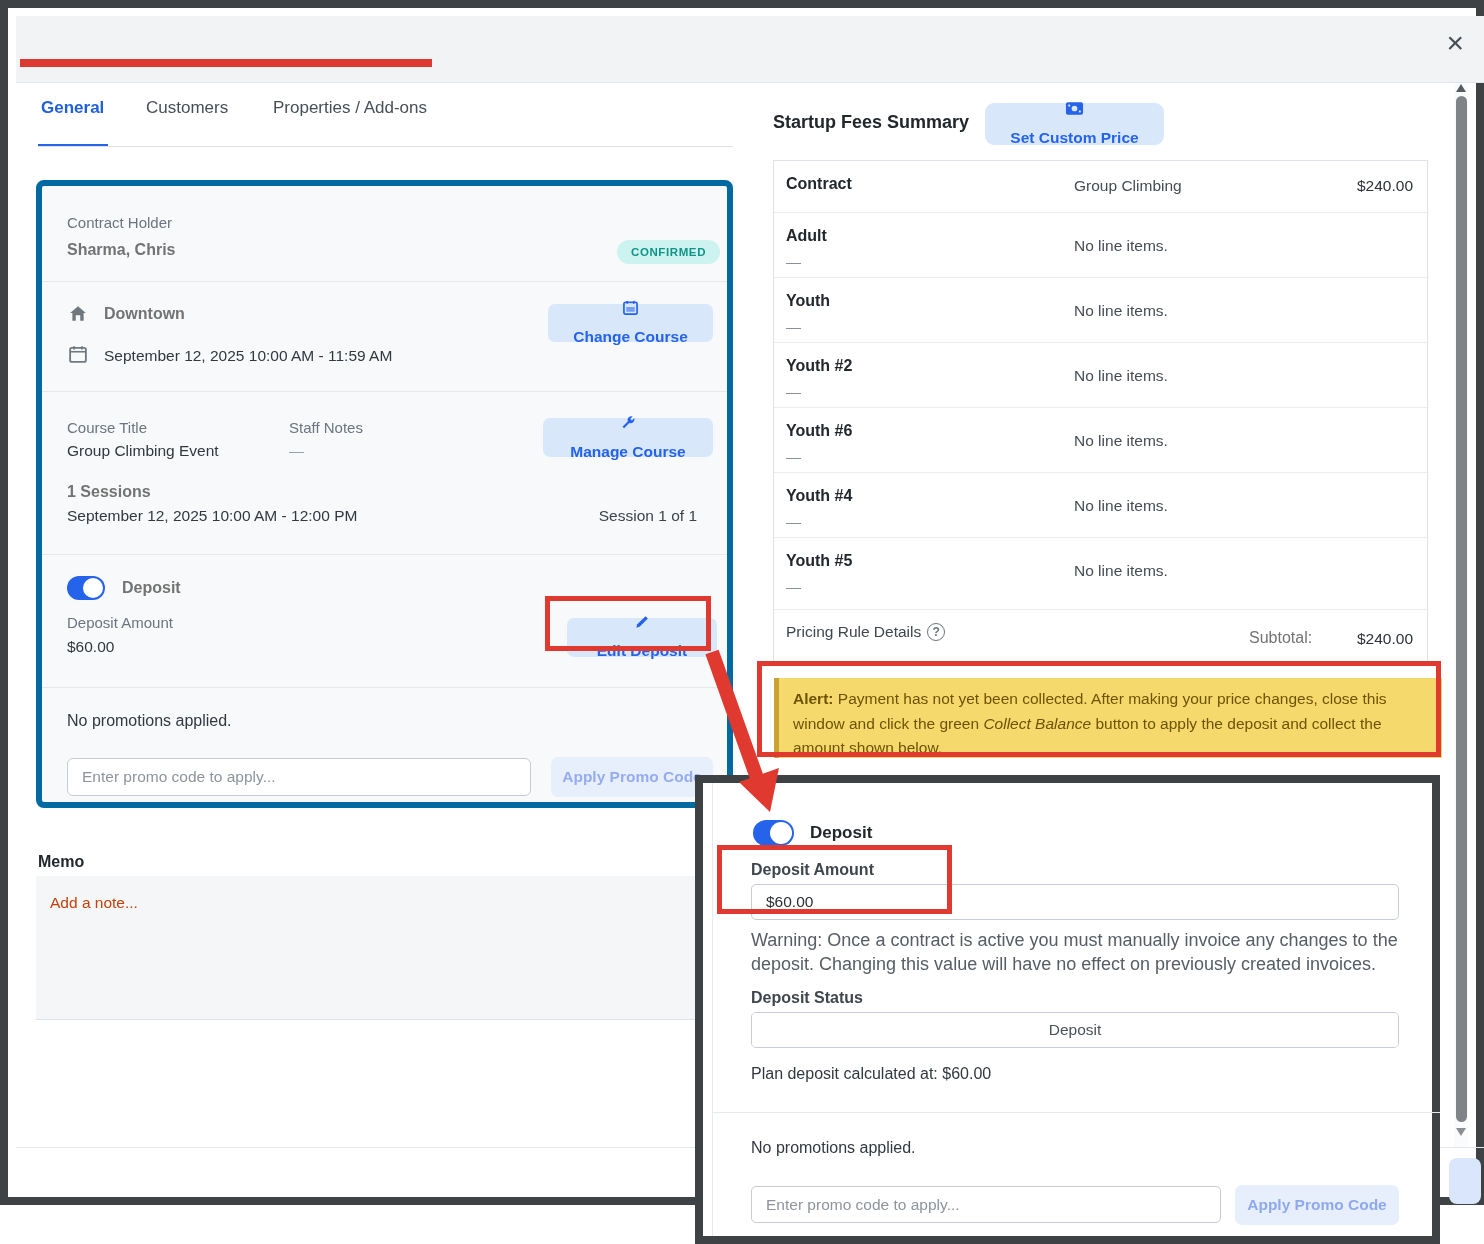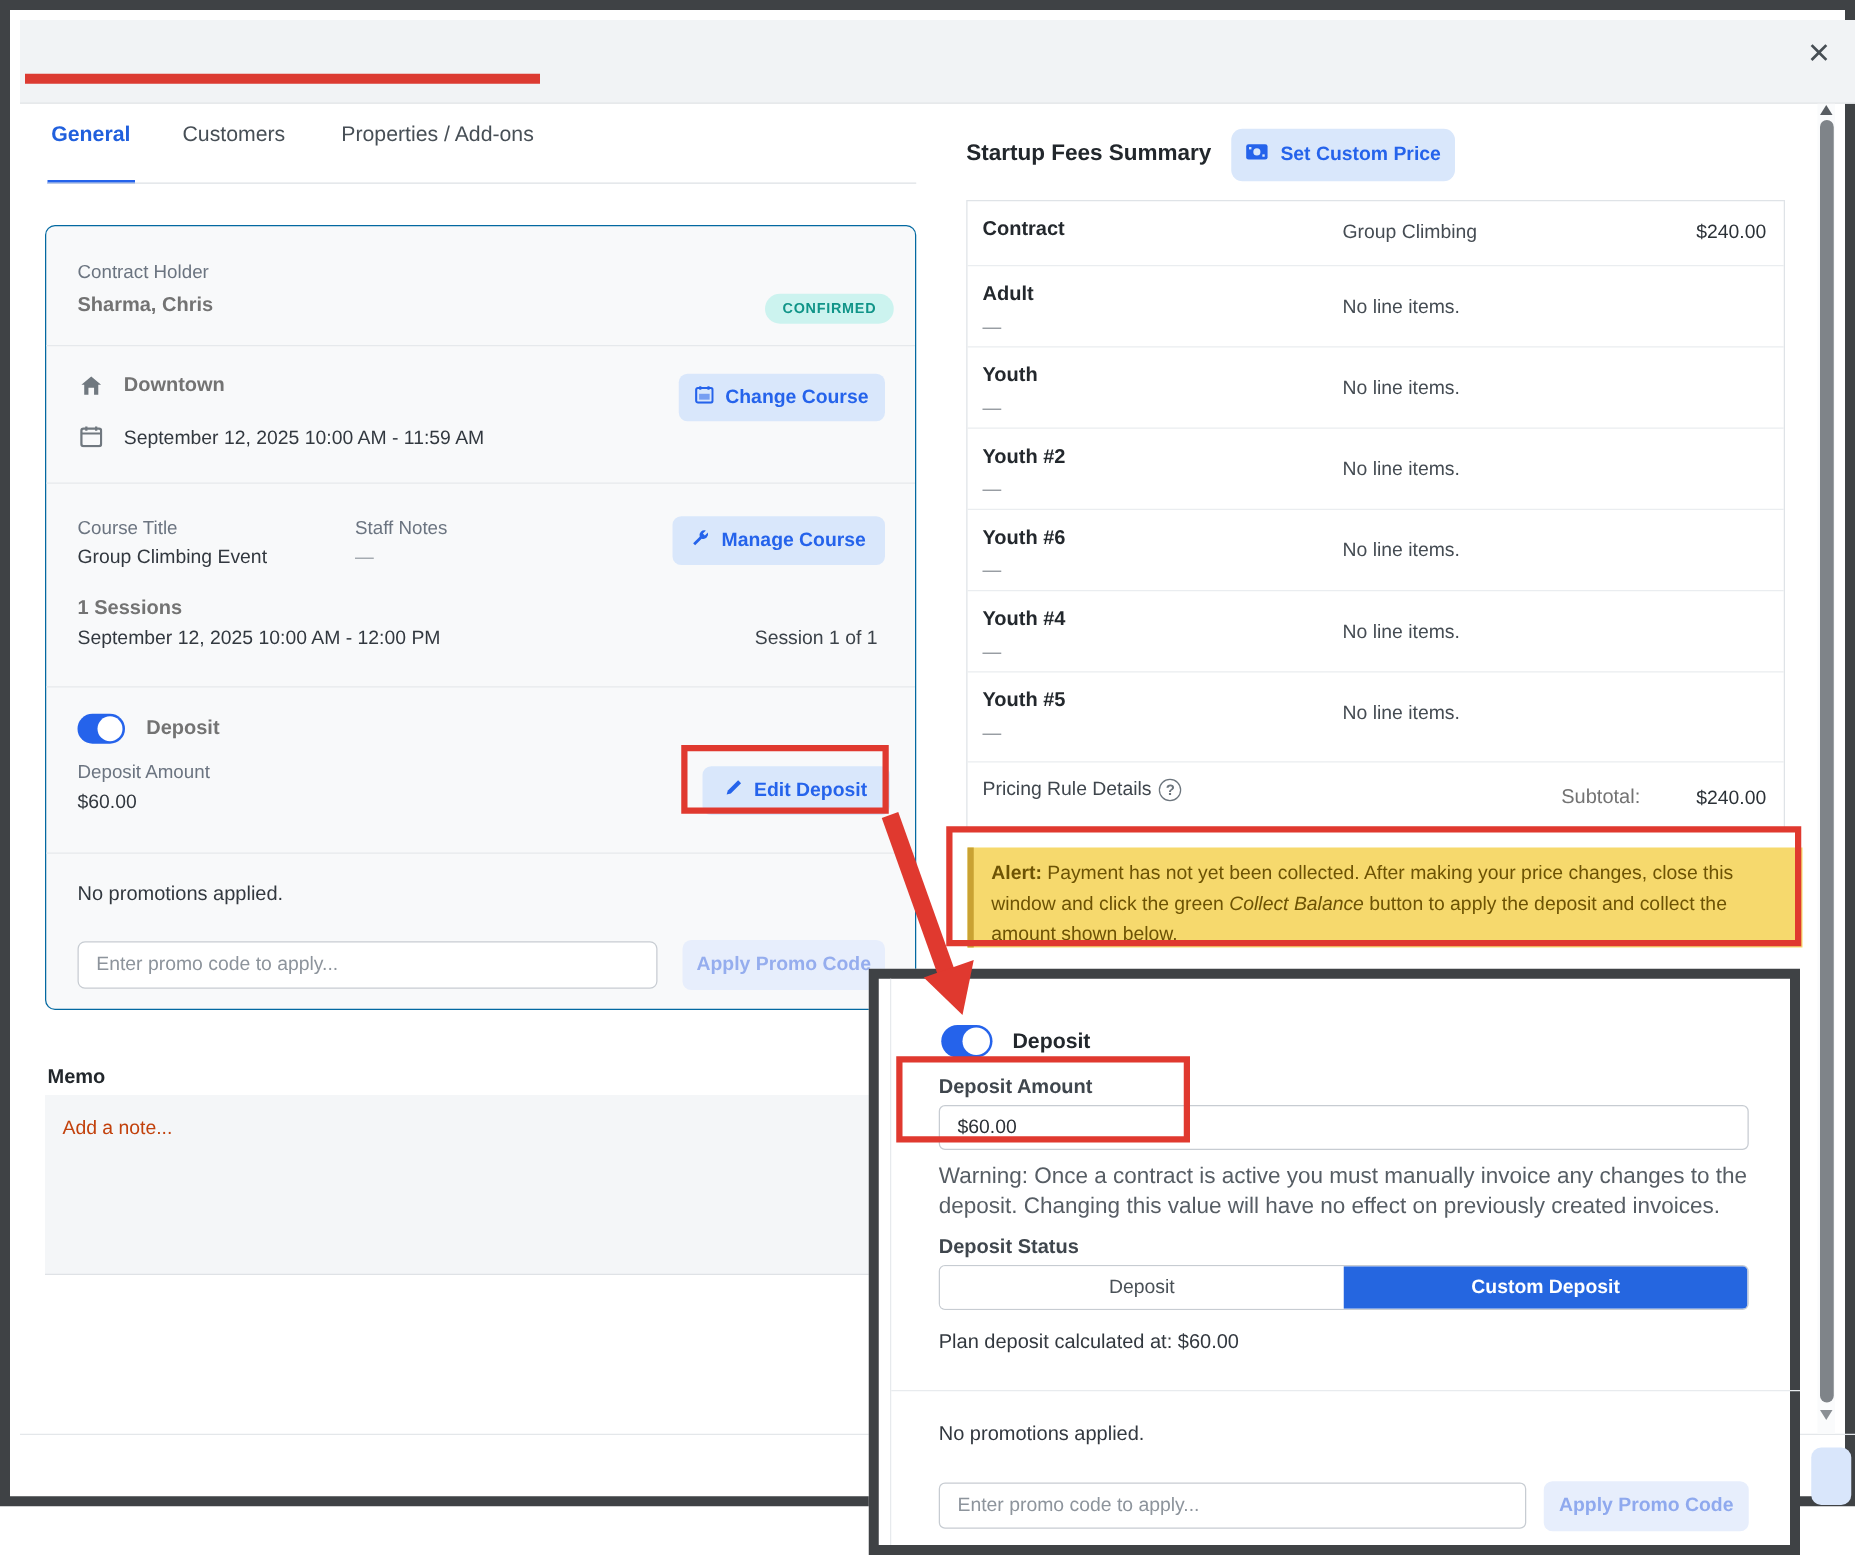--- a/index.html
+++ b/index.html
@@ -12,26 +12,26 @@
   .title{position:absolute;left:24px;top:17px;font-size:23px;font-weight:600;color:#32383e;}
   .close-x{position:absolute;right:20px;top:12px;font-size:30px;color:#474e54;cursor:pointer;line-height:1;}
 
   
   .tab{position:absolute;top:90px;font-size:17px;color:#474f56;cursor:pointer;}
   .tab.active{color:#2160dd;font-weight:700;}
   .tab-underline{position:absolute;left:30px;top:136px;width:70px;height:3px;background:#2563eb;}
   .tab-divider{position:absolute;left:30px;top:138px;width:695px;height:1px;background:#dde1e5;}
 
   
-  .card{position:absolute;left:28px;top:172px;width:697px;height:628px;background:#f8f9fa;border:1px solid #0369a1;border-radius:8px;}
+  .card{position:absolute;left:28px;top:172px;width:697px;height:628px;background:#f8f9fa;border:6px solid #0369a1;border-radius:8px;}
   .card .divider{position:absolute;left:0;width:100%;height:1px;background:#e6e9ec;}
   .lbl{font-size:15px;color:#6b7480;}
   .val-strong{font-size:16px;font-weight:700;color:#737373;}
   .badge{position:absolute;left:575px;top:54px;background:#ccf3ef;color:#109488;font-size:11.5px;font-weight:700;letter-spacing:.6px;padding:6px 14px;border-radius:12px;}
-  .blue-btn{position:absolute;display:flex;align-items:center;justify-content:center;gap:9px;background:#d9e7fb;border-radius:7px;color:#2563eb;font-size:15.5px;font-weight:700;cursor:pointer;}
+  .blue-btn{position:absolute;display:flex;align-items:center;justify-content:center;gap:9px;background:#d9e7fb;border-radius:7px;color:#2563eb;font-size:15.5px;font-weight:700;cursor:pointer;flex-direction:column;}
   .icon-svg{display:inline-block;vertical-align:middle;}
 
   
   .toggle{position:absolute;width:38px;height:24px;background:#2563eb;border-radius:12px;}
   .toggle .knob{position:absolute;right:2px;top:2px;width:20px;height:20px;background:#ffffff;border-radius:50%;}
 
   .text-input{background:#ffffff;border:1px solid #c7ccd2;border-radius:6px;font-size:15.5px;color:#2b3036;padding:0 14px;outline:none;}
   .text-input::placeholder{color:#8d949c;}
   .apply-btn{position:absolute;display:flex;align-items:center;justify-content:center;background:#e7eefc;border-radius:7px;color:#95adee;font-size:15.5px;font-weight:700;cursor:pointer;}
 
@@ -267,21 +267,20 @@
     <div class="ov-toggle">
         <div class="knob"></div>
       </div>
     <div class="ov-dep-label">Deposit</div>
     <div class="ov-amt-label">Deposit Amount</div>
     <input class="text-input ov-amt-input" value="$60.00" style="">
     <div class="ov-warning">Warning: Once a contract is active you must manually invoice any changes to the deposit. Changing this value will have no effect on previously created invoices.</div>
     <div class="ov-status-label">Deposit Status</div>
     <div class="ov-seg">
       <div class="seg off">Deposit</div>
-      <div class="seg on">Custom Deposit</div>
     </div>
     <div class="ov-plan">Plan deposit calculated at: $60.00</div>
     <div class="ov-divider"></div>
     <div class="ov-promo-text">No promotions applied.</div>
     <input class="text-input ov-promo-input" placeholder="Enter promo code to apply..." style="">
     <div class="ov-apply-btn">Apply Promo Code</div>
   </div>
 
   <div class="anno anno-deposit-amount"></div>
 

